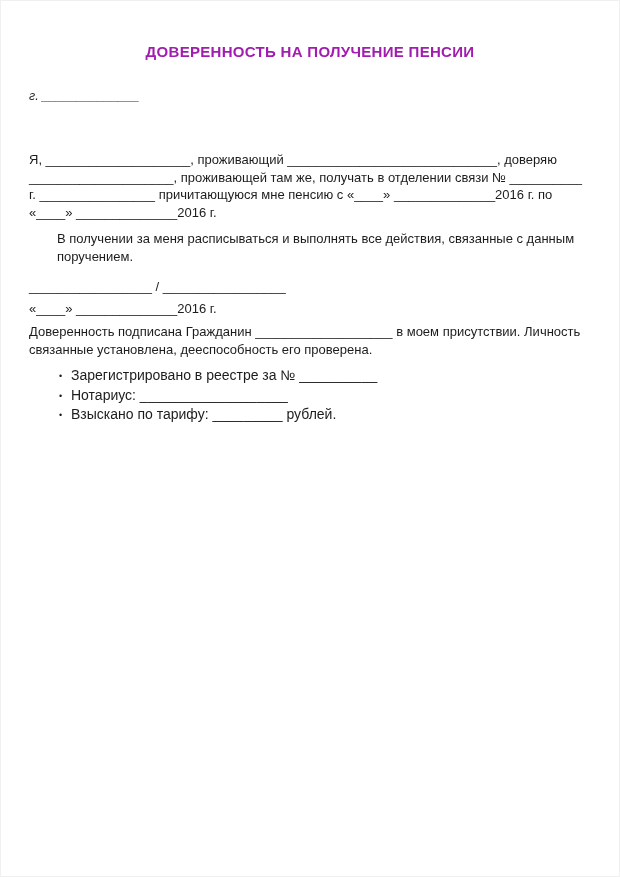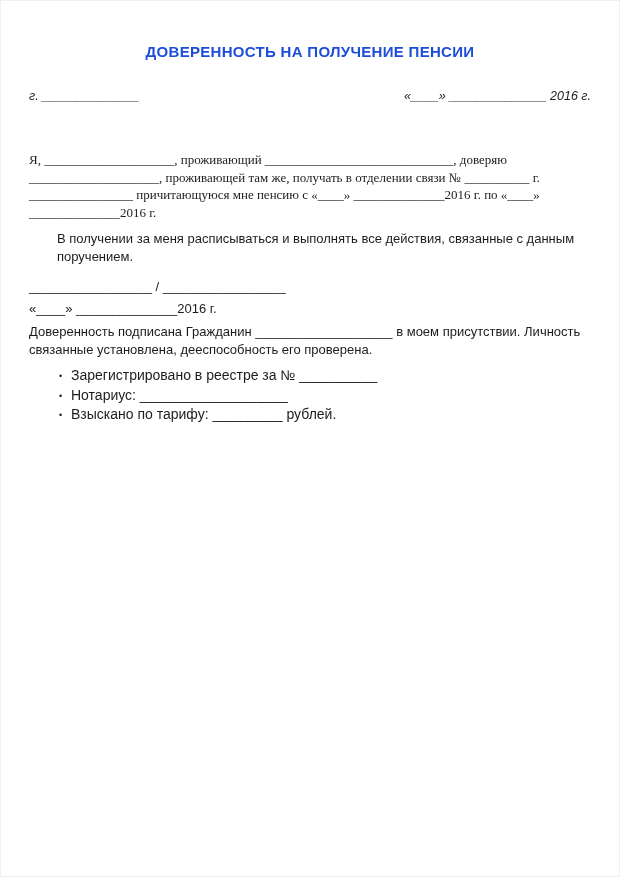--- a/index.html
+++ b/index.html
@@ -19,38 +19,38 @@
     color: #1c1c1c;
     overflow: hidden;
   }
   .doc-title {
     margin: 0;
     text-align: center;
     font-size: 15px;
     font-weight: bold;
     letter-spacing: 0.3px;
     line-height: 18px;
-    color: #1d4ed8;
+    color: #a21caf;
   }
   .header-row {
     display: flex;
     justify-content: space-between;
     align-items: baseline;
     margin-top: 27px;
     font-size: 12.5px;
     font-style: italic;
     line-height: 16px;
   }
   .para {
     margin: 0;
     font-size: 13px;
     line-height: 17.5px;
     text-align: left;
   }
-  .grant     { margin-top: 47px; font-family: Liberation Serif, serif; }
+  .grant     { margin-top: 47px; }
   .authority { margin-top: 9px; margin-left: 28px;  }
   .sig-line  { margin-top: 13px; }
   .sig-date  { margin-top: 4px; }
   .notary    { margin-top: 13px; }
   .attest    { margin-top: 6px;  }
   ul.notes {
     margin: 8px 0 0 0;
     padding: 0 0 0 30px;
     list-style: none;
     font-size: 14px;
@@ -71,21 +71,20 @@
 </style>
 </head>
 <body>
 
 <div class="page">
 
   <h1 class="doc-title">ДОВЕРЕННОСТЬ НА ПОЛУЧЕНИЕ ПЕНСИИ</h1>
 
   <div class="header-row">
     <span>г. ______________</span>
-    <span>«____» ______________ 2016 г.</span>
   </div>
 
   <p class="para grant">Я, ____________________, проживающий _____________________________, доверяю ____________________, проживающей там же, получать в отделении связи № __________ г. ________________ причитающуюся мне пенсию с «____» ______________2016 г. по «____» ______________2016 г.</p>
 
   <p class="para authority">В получении за меня расписываться и выполнять все действия, связанные с данным поручением.</p>
 
   <p class="para sig-line">_________________ / _________________</p>
 
   <p class="para sig-date">«____» ______________2016 г.</p>
 

